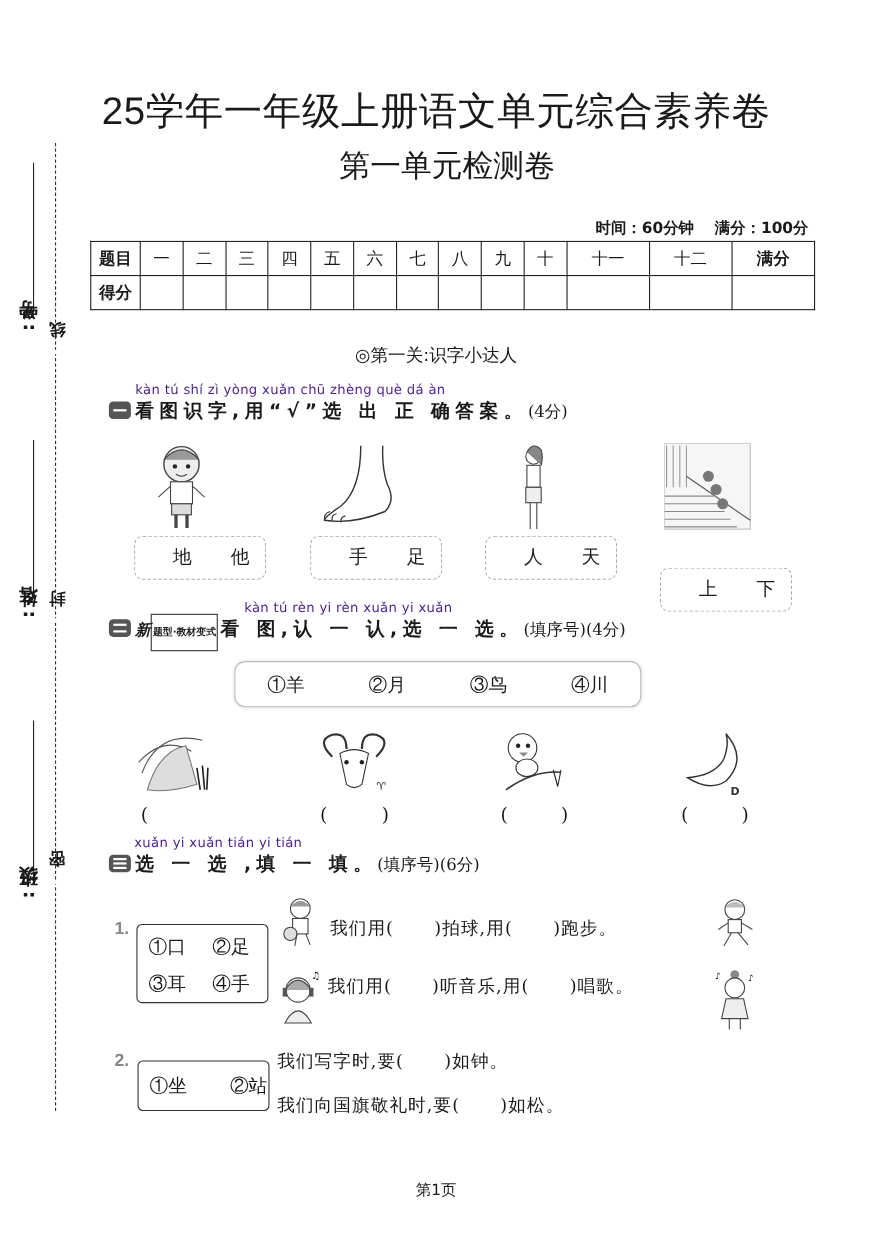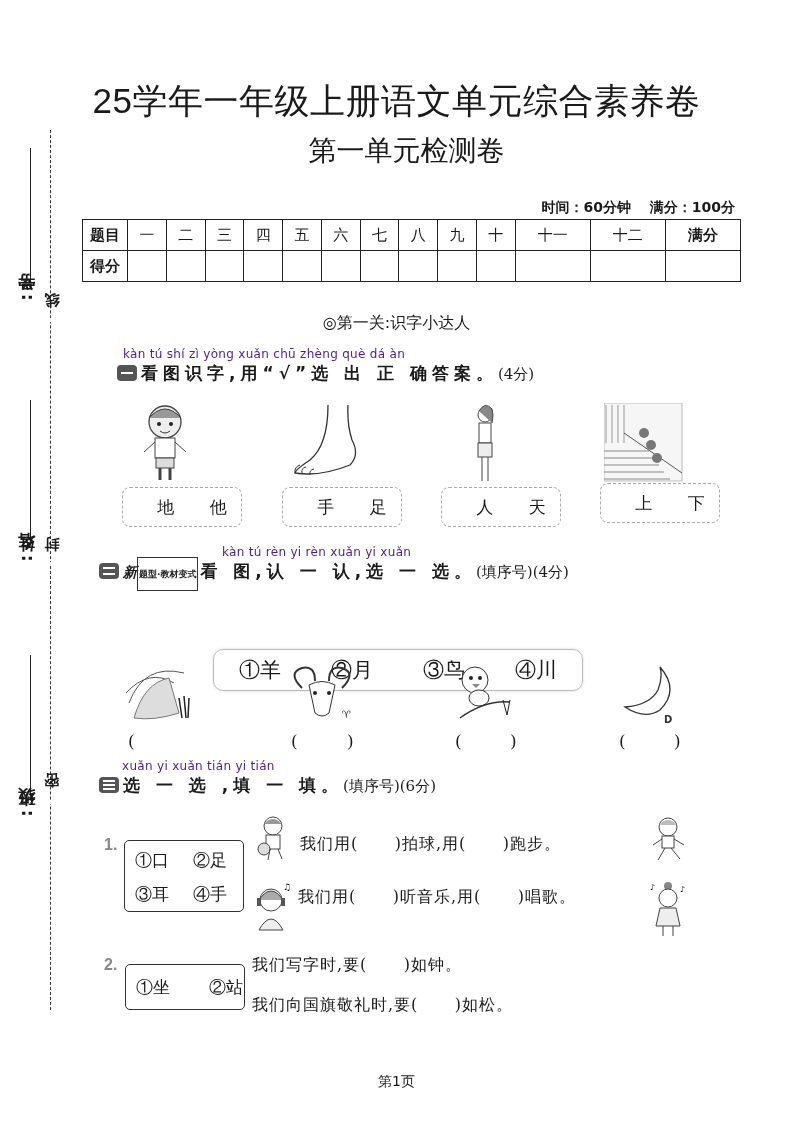--- a/index.html
+++ b/index.html
@@ -36,21 +36,21 @@
   .newtag { display:inline-block; font-style:italic; font-size:14px; letter-spacing:0; margin-right:2px; }
   .newtag small { font-size:9px; border:1px solid #333; padding:11px 1px; font-style:normal; font-weight:bold; }
 
   .choice-box { position:absolute; border:1px dashed #aaa; border-radius:8px; text-align:center;
                 font-family:"DejaVu Serif", serif; font-size:17px; word-spacing:30px;padding-left:20px; }
   .pic { position:absolute; }
   .paren { position:absolute; font-family:"DejaVu Serif", serif; font-size:17px; word-spacing:30px; white-space:pre; }
 
   .opts-bar { position:absolute; left:213px; top:601px; width:368px; height:40px; border:1px solid #bbb;
               border-radius:10px; box-shadow:0 0 3px #ddd; display:flex; justify-content:space-around;
-              align-items:center; font-family:"DejaVu Serif", serif; font-size:21px;margin-top:48px; }
+              align-items:center; font-family:"DejaVu Serif", serif; font-size:17px; }
 
   .num { position:absolute; font-size:16px; font-weight:bold; color:#888; font-family:"Liberation Sans", sans-serif; }
   .optgrid { position:absolute; border:1.2px solid #333; border-radius:5px;
              font-family:"DejaVu Serif", serif; font-size:17px; }
   .sentence { position:absolute; font-family:"DejaVu Serif", serif; font-size:16px; white-space:pre; letter-spacing:1px; }
   .footer { position:absolute; left:0; width:793px; text-align:center; top:1073px; font-size:14px; }
 </style>
 </head>
 <body>
 
@@ -108,21 +108,21 @@
     <td></td>
         <td></td>
     <td></td>
   </tr>
 </tbody>
   </table>
 
 <div class="stage">◎第一关:识字小达人</div>
 
 <div class="pinyin" style="left:123px;top:347px;">kàn tú  shí  zì   yòng           xuǎn chū zhèng què dá  àn</div>
-<div class="qline" style="left:117px;top:362px;">
+<div class="qline" style="left:99px;top:362px;">
   <span class="badge"><i style="top:7px"></i></span><span>看图识字,用“√”选 出 正 确答案。</span><span class="pts">(4分)</span>
 </div>
 
 <svg class="pic" style="left:140px;top:400px" width="50" height="85">
   <circle cx="25" cy="22" r="16" fill="#eee" stroke="#444" stroke-width="1.3"></circle>
   <path d="M9 18 Q25 0 41 18" fill="#999" stroke="#444"></path>
   <circle cx="19" cy="24" r="2" fill="#222"></circle>
     <circle cx="31" cy="24" r="2" fill="#222"></circle>
   <path d="M20 31 Q25 35 30 31" fill="none" stroke="#333"></path>
   <rect x="15" y="38" width="20" height="20" fill="#fff" stroke="#444"></rect>
@@ -161,21 +161,21 @@
     </g>
   <line x1="20" y1="30" x2="78" y2="70" stroke="#555"></line>
   <circle cx="40" cy="30" r="5" fill="#777"></circle>
     <circle cx="47" cy="42" r="5" fill="#777"></circle>
     <circle cx="53" cy="55" r="5" fill="#777"></circle>
 </svg>
 
 <div class="choice-box" style="left:122px;top:487px;width:98px;height:38px;line-height:38px;">地 他</div>
 <div class="choice-box" style="left:282px;top:487px;width:98px;height:38px;line-height:38px;">手 足</div>
 <div class="choice-box" style="left:441px;top:487px;width:98px;height:38px;line-height:38px;">人 天</div>
-<div class="choice-box" style="left:600px;top:483px;width:98px;height:38px;line-height:38px;">上 下</div>
+<div class="choice-box" style="left:600px;top:516px;width:98px;height:38px;line-height:38px;">上 下</div>
 
 <div class="pinyin" style="left:222px;top:545px;">kàn tú   rèn yi rèn xuǎn yi xuǎn</div>
 <div class="qline" style="left:99px;top:560px;">
   <span class="badge"><i style="top:4px"></i><i style="top:10px"></i></span><span class="newtag"><span>新</span><small>题型·教材变式</small></span><span>看 图,认 一 认,选 一 选。</span><span class="pts">(填序号)(4分)</span>
 </div>
 
 <div class="opts-bar">
   <span>①羊</span>
   <span>②月</span>
   <span>③鸟</span>

